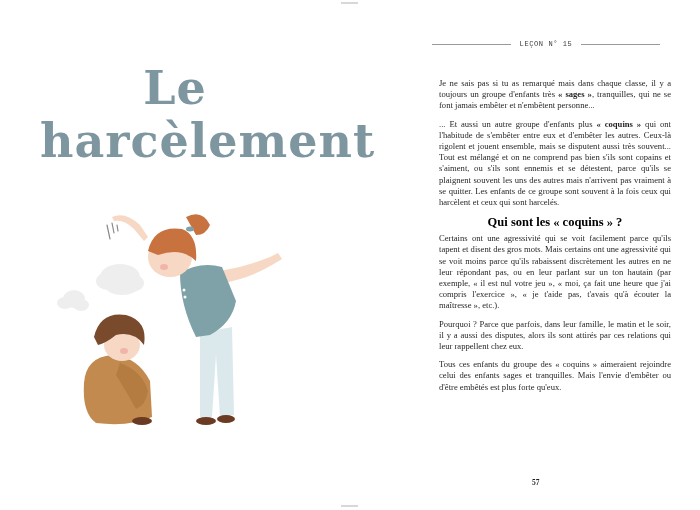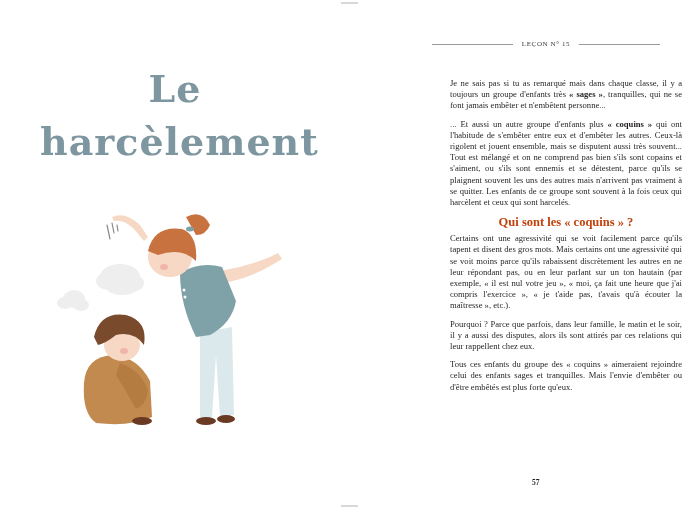--- a/index.html
+++ b/index.html
@@ -4,33 +4,33 @@
 <style>
   html, body { margin:0; padding:0; }
   body { width:700px; height:510px; background:#ffffff; position:relative; overflow:hidden; font-family:"DejaVu Serif", serif; color:#231f20; }
   .spread { position:absolute; left:0; top:0; width:700px; height:510px; }
   .gutter-mark { position:absolute; left:341px; width:17px; height:2px; background:#d8d8d8; }
   .gutter-top { top:2px; }
   .gutter-bottom { bottom:3px; }
 
   
   .left-page { position:absolute; left:0; top:0; width:350px; height:510px; }
-  .title { position:absolute; left:40px; top:62px; width:270px; text-align:center; color:#7d96a0; font-family:"DejaVu Serif", serif; font-weight:bold; line-height:53px; font-size:38px; letter-spacing:1px; }
+  .title { position:absolute; left:40px; top:62px; width:270px; text-align:center; color:#7d96a0; font-family:"DejaVu Serif", serif; font-weight:bold; line-height:53px; font-size:46px; letter-spacing:1px; }
   .title .line { display:block; }
   .illustration { position:absolute; left:50px; top:195px; width:240px; height:240px; }
 
   
   .right-page { position:absolute; left:350px; top:0; width:350px; height:510px; }
   .running-head { position:absolute; left:82px; top:37px; width:228px; height:14px; display:flex; align-items:center; }
   .running-head .rule { flex:1; height:1px; background:#9a9a9a; }
-  .running-head .label { padding:0 9px; font-size:7px; letter-spacing:0.6px; color:#3a3a3a; font-family:Liberation Serif, serif; }
-  .body-text { position:absolute; left:100px; top:78px; width:232px; font-family:"Liberation Serif", serif; font-size:8.6px; line-height:11.2px; text-align:justify; color:#231f20; hyphens:auto; }
+  .running-head .label { padding:0 9px; font-size:7px; letter-spacing:0.6px; color:#3a3a3a; font-family:Liberation Mono, monospace; }
+  .body-text { position:absolute; left:89px; top:78px; width:232px; font-family:"Liberation Serif", serif; font-size:8.6px; line-height:11.2px; text-align:justify; color:#231f20; hyphens:auto; }
   .body-text p { margin:0 0 7px 0; }
   .body-text b { font-weight:bold; }
-  .subhead { font-family:"Liberation Serif", serif; font-weight:bold; color:#c2410c; font-size:12.5px; text-align:center; margin:3px 0 4px 0; line-height:14px; }
+  .subhead { font-family:"Liberation Serif", serif; font-weight:bold; color:#000000; font-size:12.5px; text-align:center; margin:3px 0 4px 0; line-height:14px; }
   .folio { position:absolute; left:182px; top:478px; font-family:"Liberation Serif", serif; font-weight:bold; font-size:7.5px; color:#231f20; }
 </style>
 </head>
 <body>
 
 <div class="spread">
   <div class="gutter-mark gutter-top"></div>
   <div class="gutter-mark gutter-bottom"></div>
 
   <div class="left-page">

